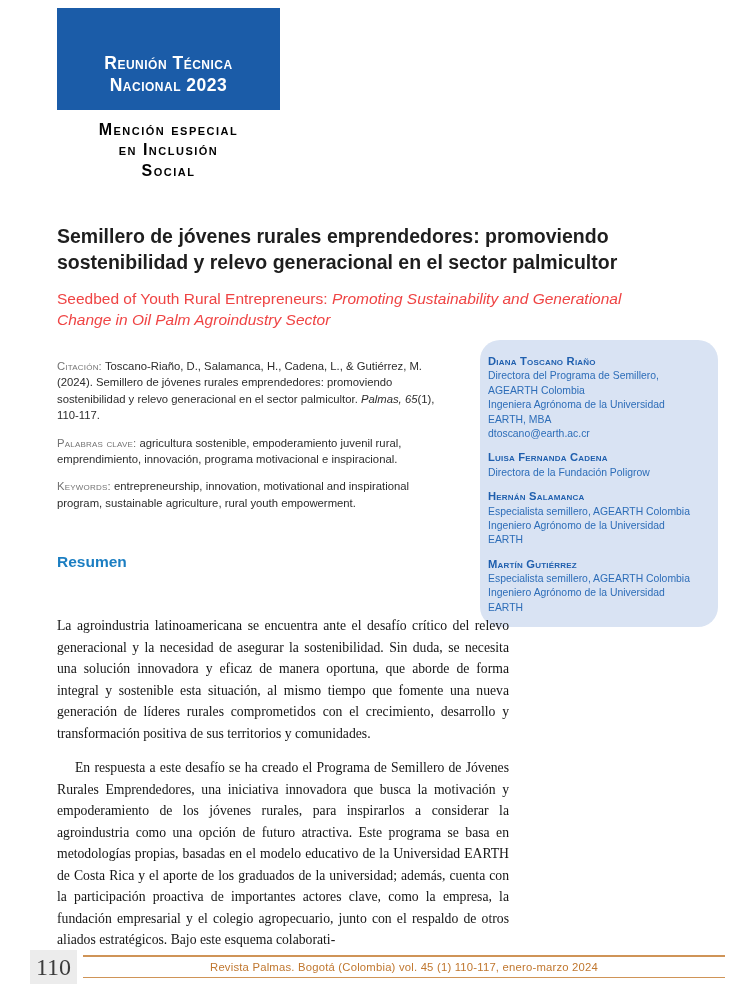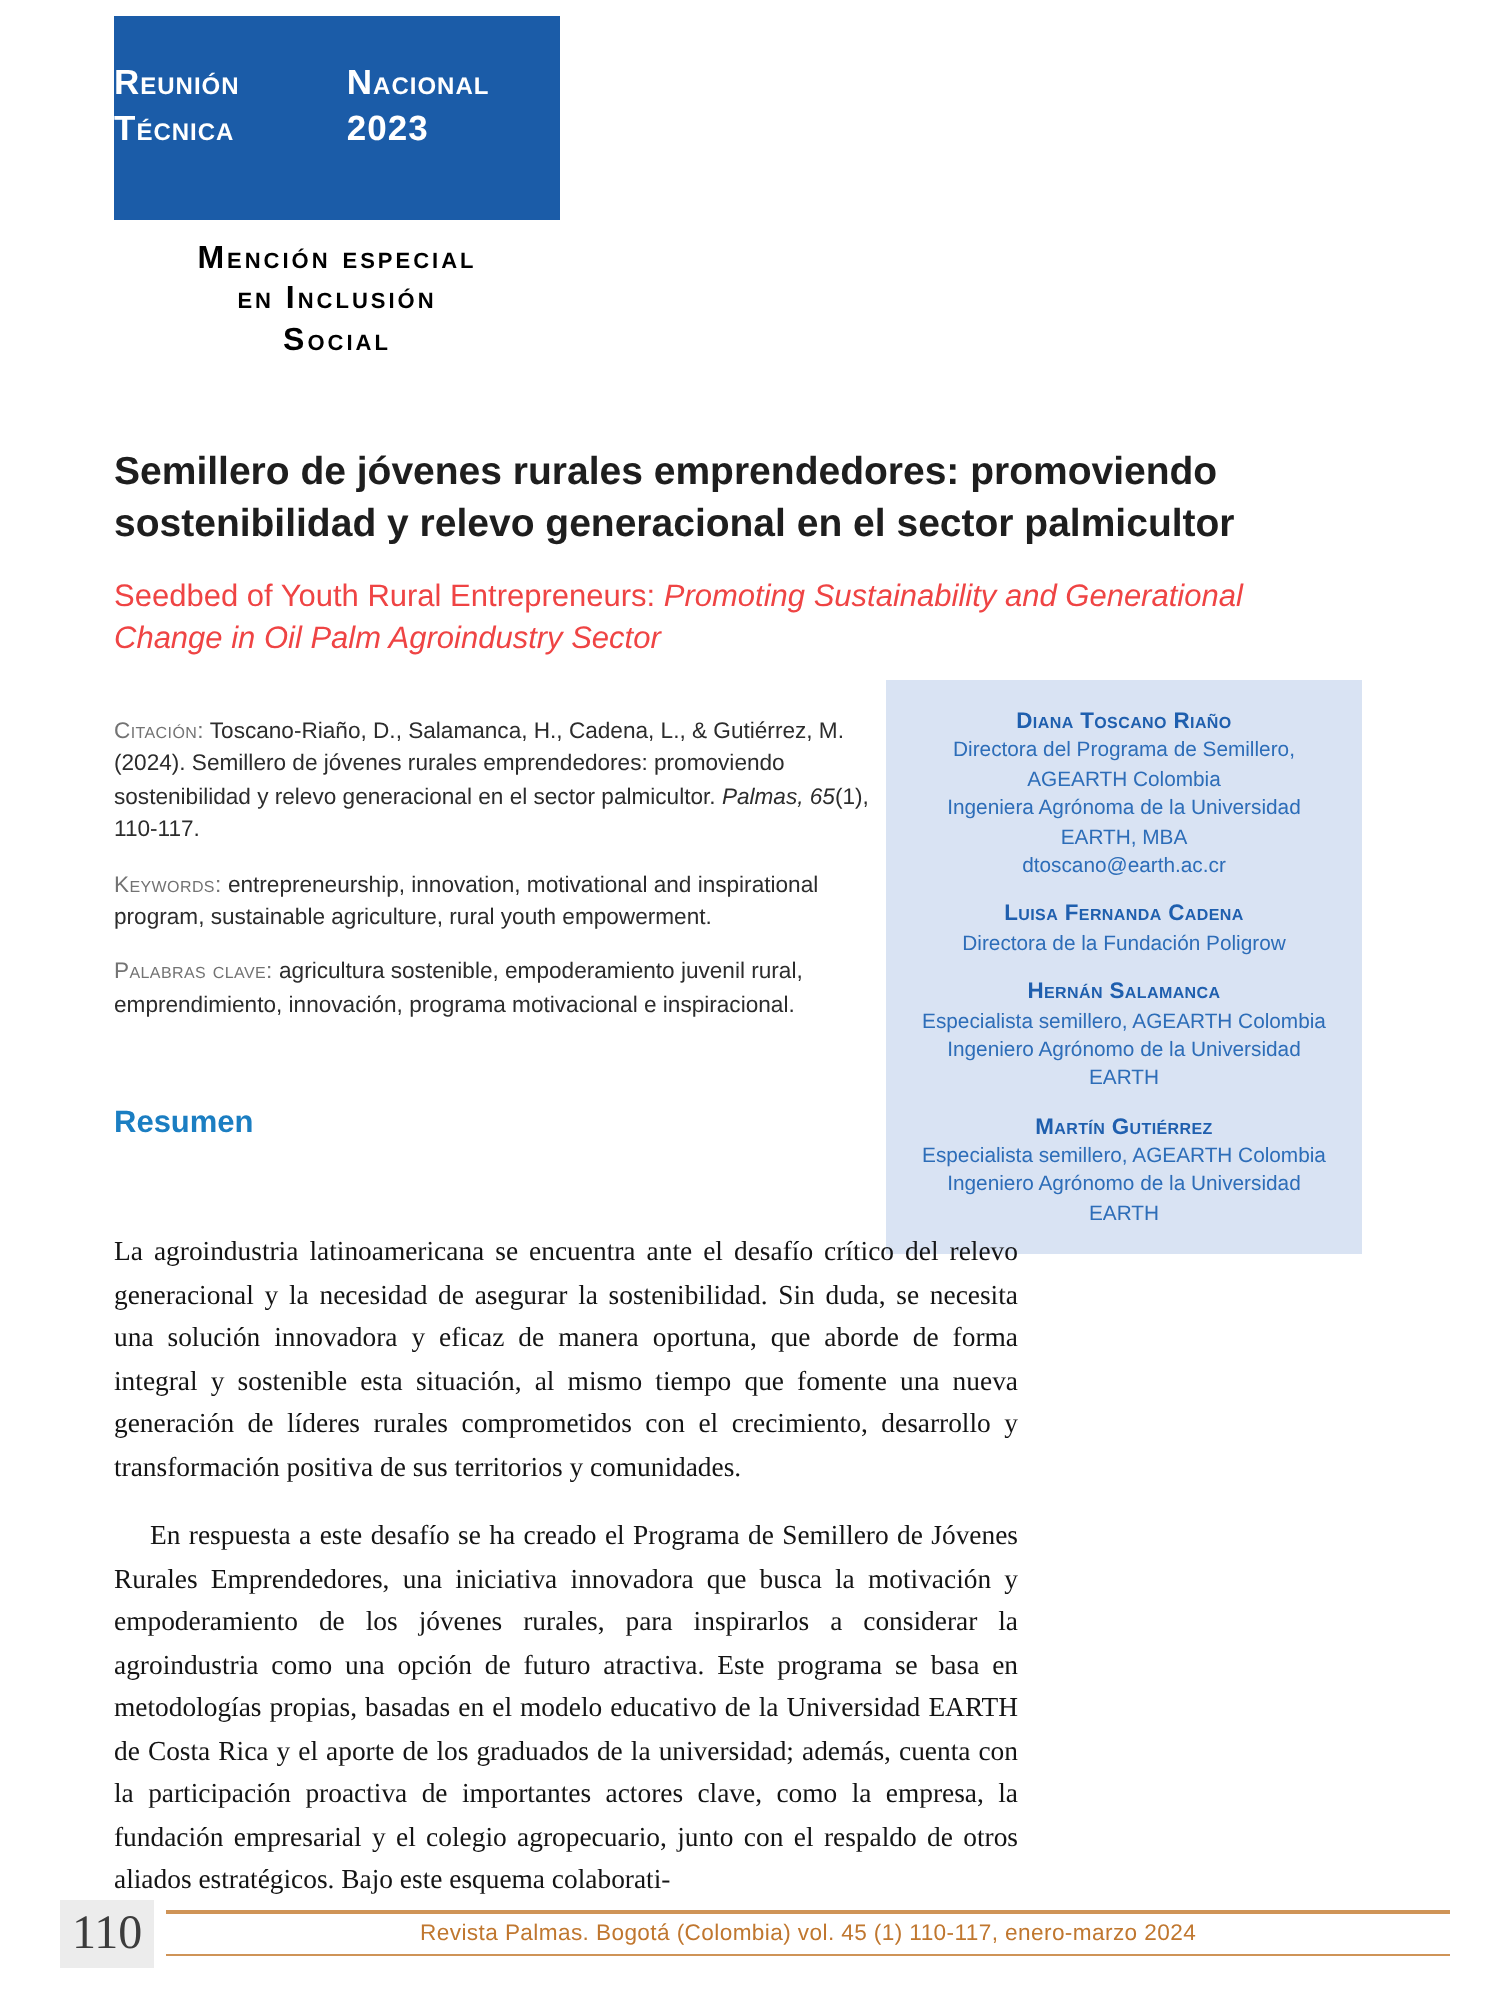--- a/index.html
+++ b/index.html
@@ -13,21 +13,21 @@
     overflow: hidden;
     font-family: "Liberation Serif", serif;
   }
   
   .event-box {
     position: absolute;
     left: 57px; top: 8px;
     width: 223px; height: 102px;
     background: #1b5ca8;
     display: flex;
-    flex-direction: row;
+    flex-direction: column;
     justify-content: flex-end;
     align-items: center;
     padding-bottom: 13px;
   }
   .event-line {
     color: #ffffff;
     font-family: "Liberation Sans", sans-serif;
     font-weight: bold;
     font-variant: small-caps;
     font-size: 17.5px;
@@ -83,29 +83,30 @@
   .meta-col p { margin-bottom: 11px; }
   .meta-label {
     font-variant: small-caps;
     color: #737373;
     letter-spacing: 0.2px;
   }
   .meta-col .it { font-style: italic; }
   
   .authors-box {
     position: absolute;
-    left: 443px; top: 340px;
+    left: 480px; top: 340px;
     width: 238px;
     background: #d9e3f3;
     padding: 14px 8px 12px 8px;
-    text-align: center;
+    text-align: left;
     font-family: "Liberation Sans", sans-serif;
     font-size: 10.4px;
     line-height: 1.38;
     color: #2d6db8;
+    border-radius: 20px;
   }
   .author { margin-bottom: 9px; }
   .author:last-child { margin-bottom: 0; }
   .author-name {
     font-weight: bold;
     font-variant: small-caps;
     font-size: 11.2px;
     color: #1f5fae;
     letter-spacing: 0.2px;
   }
@@ -173,22 +174,22 @@
   <div class="mention">Mención especial
 en Inclusión
 Social</div>
 
   <h1 class="title-es">Semillero de jóvenes rurales emprendedores: promoviendo sostenibilidad y relevo generacional en el sector palmicultor</h1>
 
   <h2 class="title-en"><span>Seedbed of Youth Rural Entrepreneurs: </span><span class="it">Promoting Sustainability and Generational Change in Oil Palm Agroindustry Sector</span></h2>
 
   <div class="meta-col">
     <p><span class="meta-label">Citación:</span><span> Toscano-Riaño, D., Salamanca, H., Cadena, L., &amp; Gutiérrez, M. (2024). Semillero de jóvenes rurales emprendedores: promoviendo sostenibilidad y relevo generacional en el sector palmicultor. </span><span class="it">Palmas, 65</span><span>(1), 110-117.</span></p>
+    <p><span class="meta-label">Palabras clave:</span><span> agricultura sostenible, empoderamiento juvenil rural, emprendimiento, innovación, programa motivacional e inspiracional.</span></p>
     <p><span class="meta-label">Keywords:</span><span> entrepreneurship, innovation, motivational and inspirational program, sustainable agriculture, rural youth empowerment.</span></p>
-    <p><span class="meta-label">Palabras clave:</span><span> agricultura sostenible, empoderamiento juvenil rural, emprendimiento, innovación, programa motivacional e inspiracional.</span></p>
   </div>
 
   <div class="authors-box">
     <div class="author">
       <div class="author-name">Diana Toscano Riaño</div>
       <div class="author-details">Directora del Programa de Semillero,
 AGEARTH Colombia
 Ingeniera Agrónoma de la Universidad
 EARTH, MBA
 dtoscano@earth.ac.cr</div>

